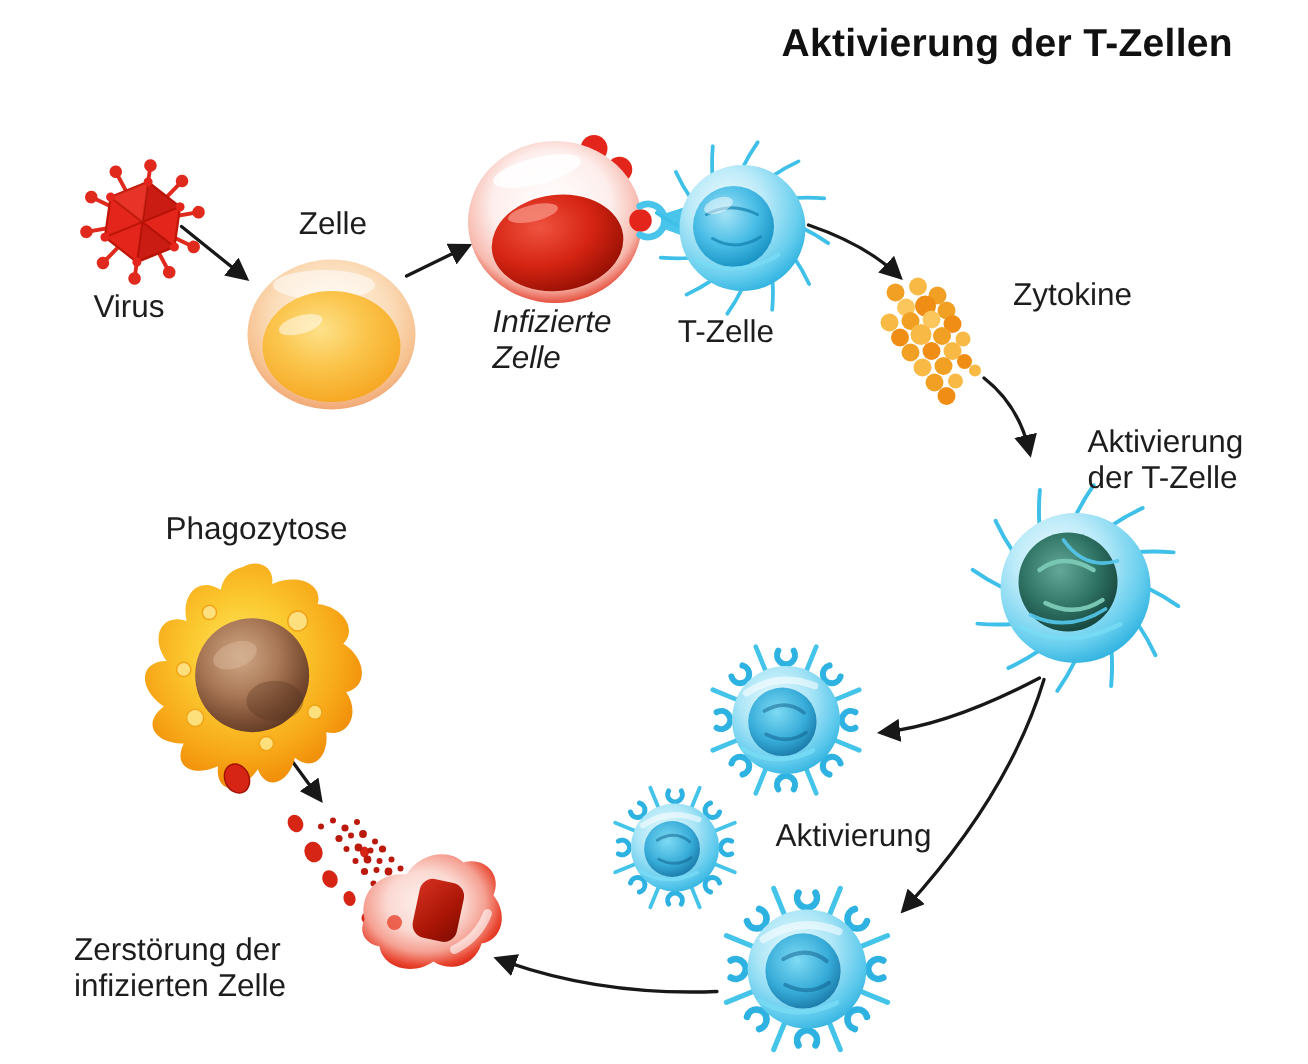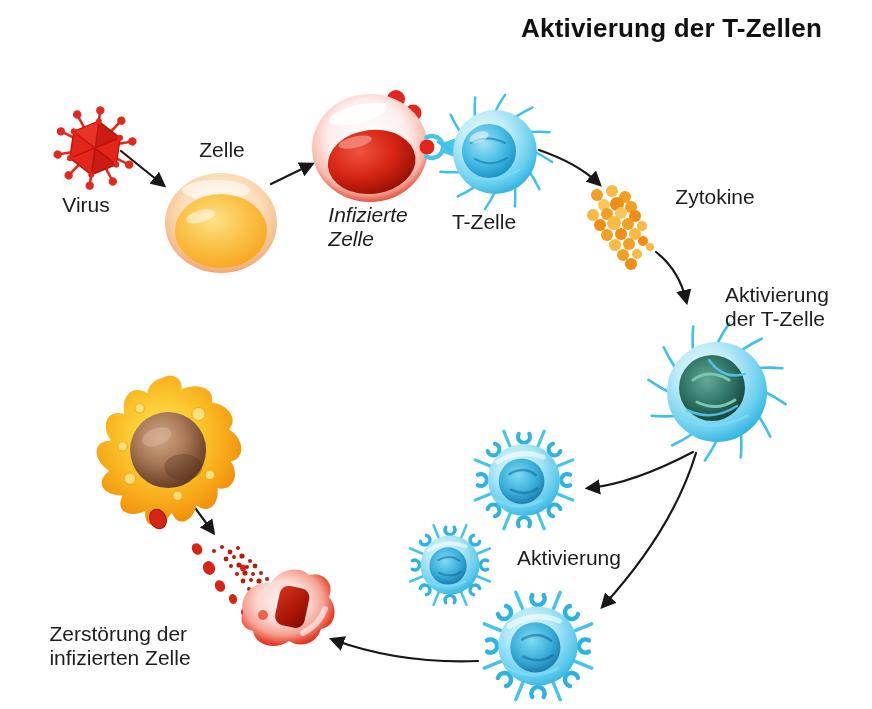--- a/index.html
+++ b/index.html
@@ -309,16 +309,17 @@
 <div class="title">Aktivierung der T-Zellen</div>
 <div class="lbl" style="left:86px;top:193px;">Virus</div>
 <div class="lbl" style="left:222px;top:138px;">Zelle</div>
 <div class="lbl" style="left:368px;top:203px;font-style:italic;">Infizierte
 Zelle</div>
 <div class="lbl" style="left:484px;top:210px;">T-Zelle</div>
 <div class="lbl" style="left:715px;top:185px;">Zytokine</div>
 <div class="lbl left-align" style="left:725px;top:283px;">Aktivierung
 der T-Zelle</div>
 <div class="lbl" style="left:569px;top:546px;">Aktivierung</div>
+<div class="lbl" style="left:171px;top:341px;">Phagozytose</div>
 <div class="lbl" style="left:120px;top:599px;margin-top:23px;">Zerstörung der
 infizierten Zelle</div>
 
 </div>
 
 </body></html>

